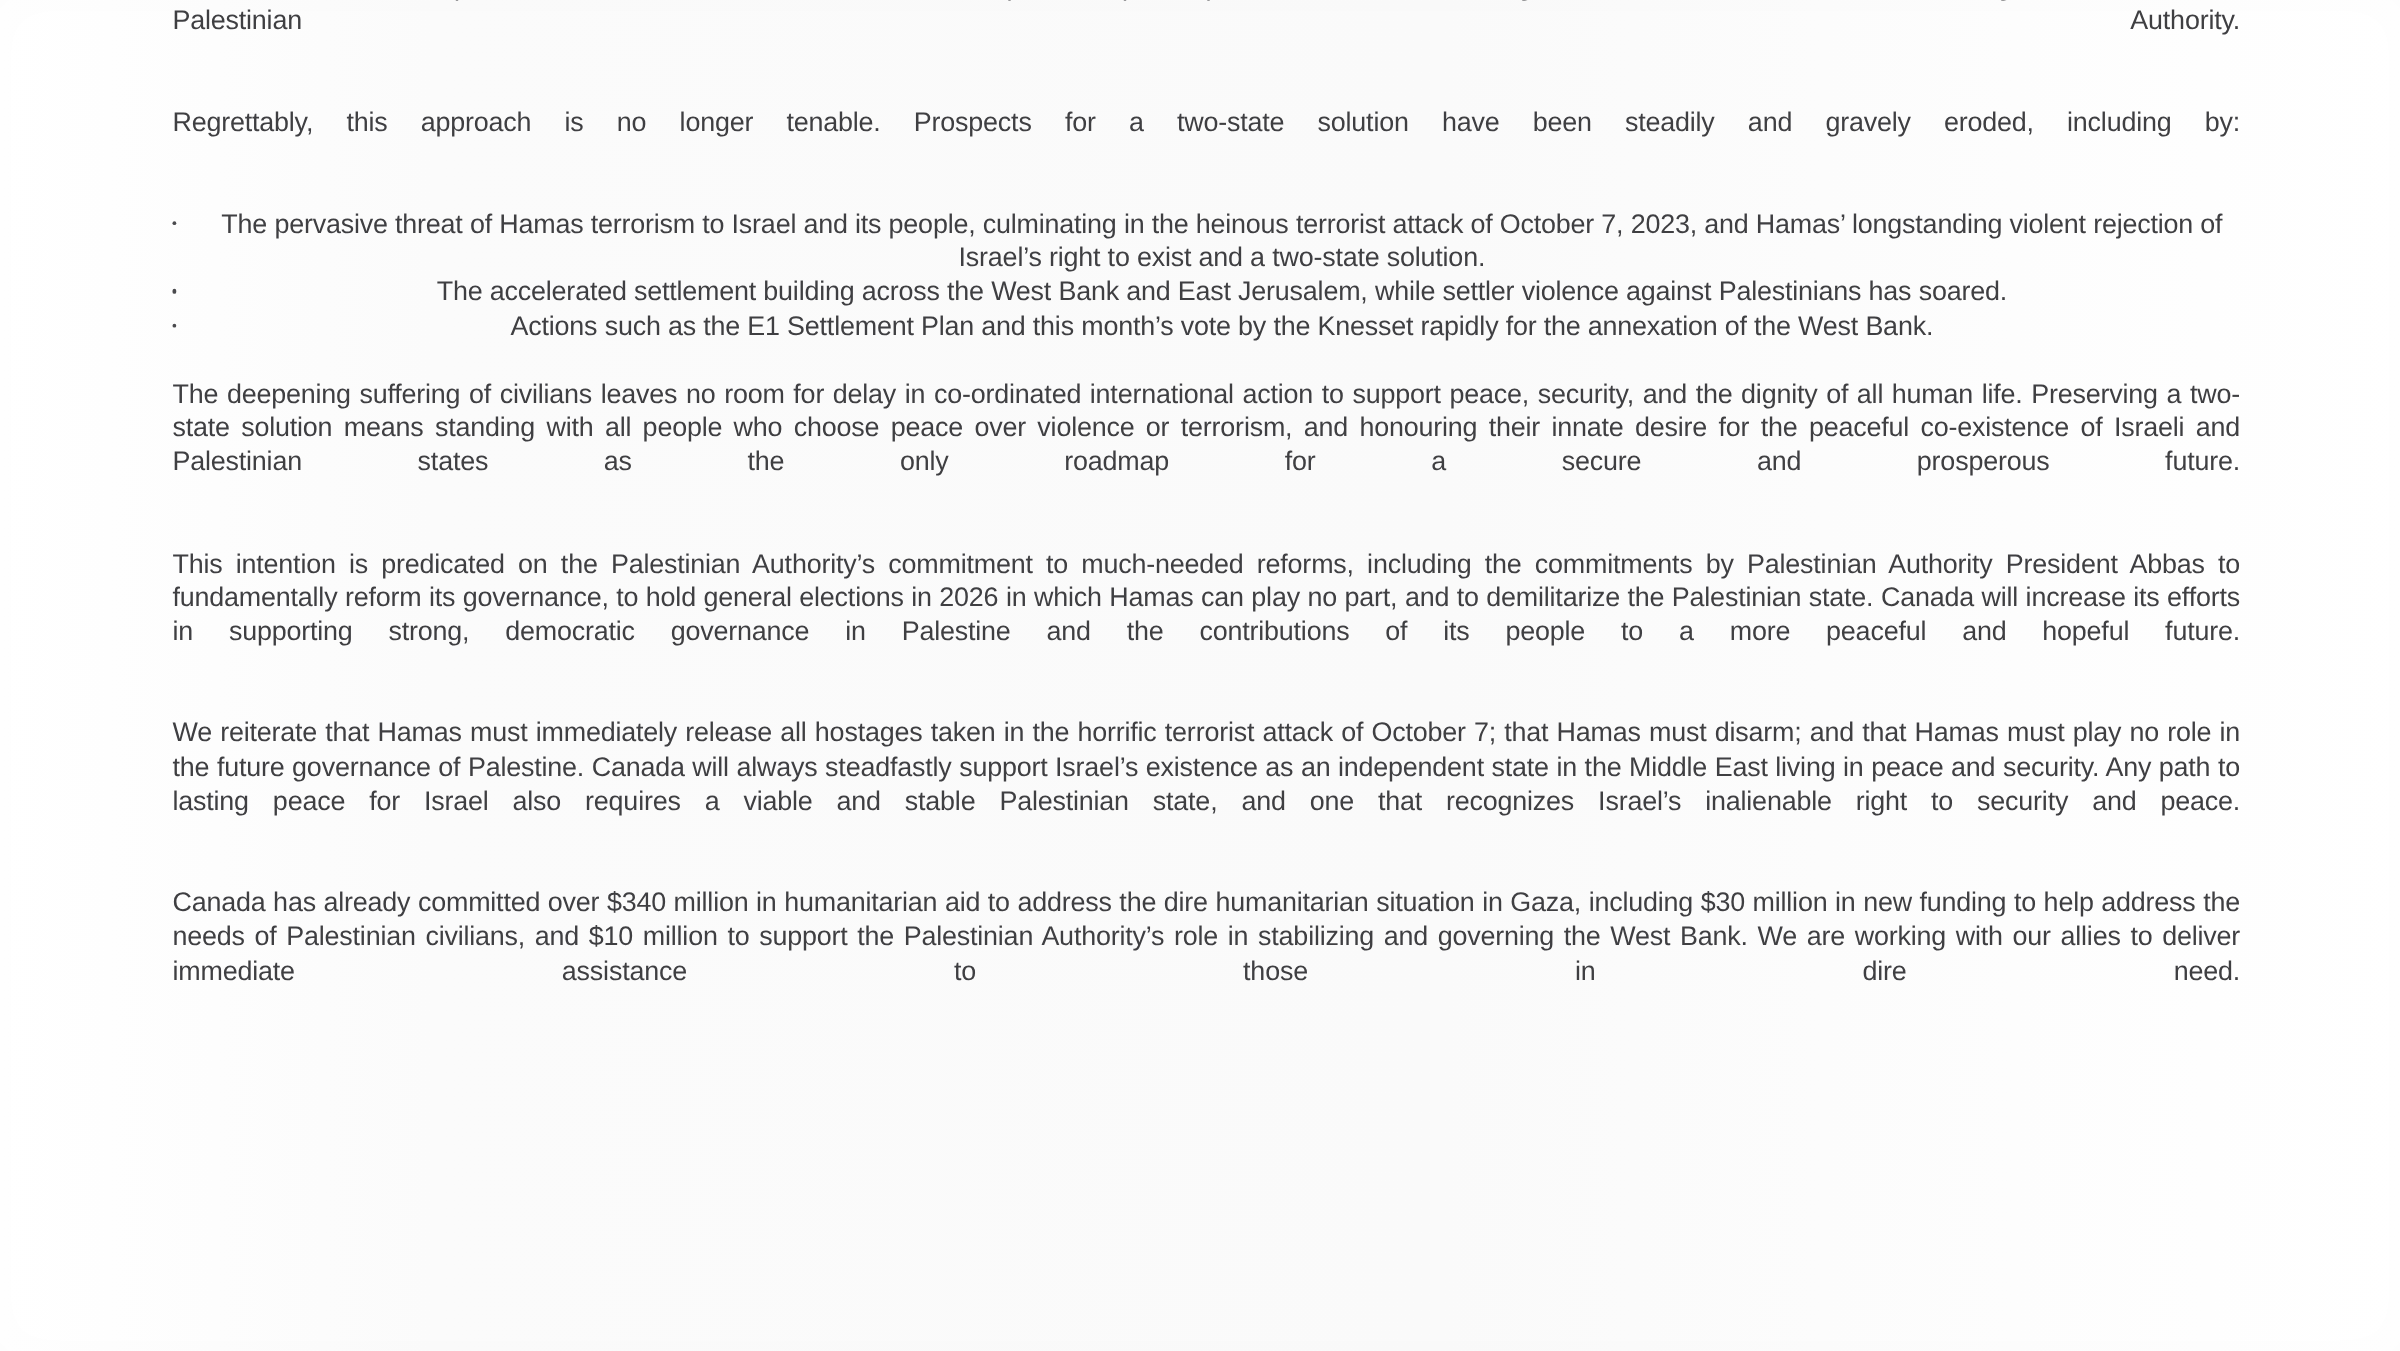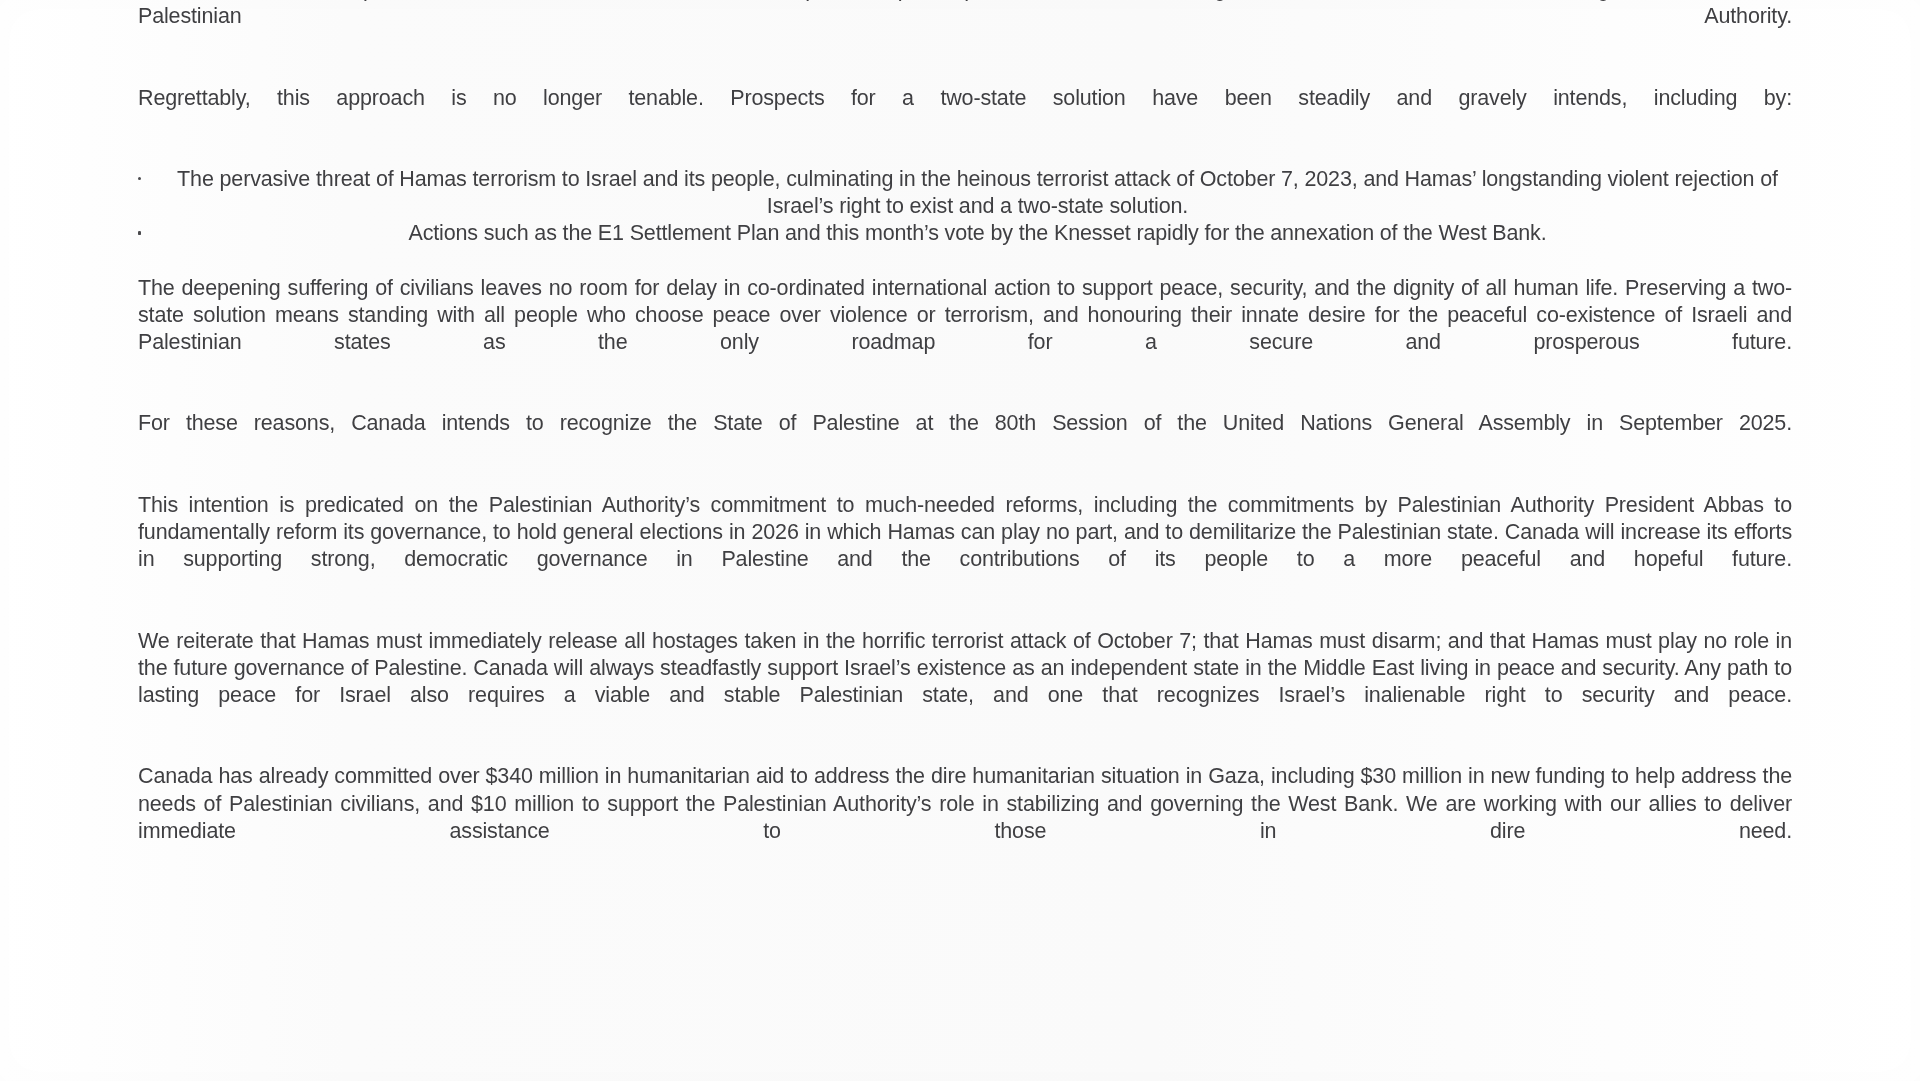--- a/index.html
+++ b/index.html
@@ -90,39 +90,39 @@
 </head>
 <body>
 
 <div class="page">
   <div class="paper-tint"></div>
 
   <div class="text-column">
 
     <p class="para">For decades, it was hoped that this outcome would be achieved as part of a peace process built around a negotiated settlement between the Israeli government and the Palestinian Authority.</p>
 
-    <p class="para">Regrettably, this approach is no longer tenable. Prospects for a two-state solution have been steadily and gravely intends, including by:</p>
+    <p class="para">Regrettably, this approach is no longer tenable. Prospects for a two-state solution have been steadily and gravely eroded, including by:</p>
 
     <ul class="bullets">
       <li>
         <span class="dot"></span>
         <span>The pervasive threat of Hamas terrorism to Israel and its people, culminating in the heinous terrorist attack of October 7, 2023, and Hamas’ longstanding violent rejection of Israel’s right to exist and a two-state solution.</span>
       </li>
       <li>
         <span class="dot"></span>
+        <span>The accelerated settlement building across the West Bank and East Jerusalem, while settler violence against Palestinians has soared.</span>
       </li>
       <li>
         <span class="dot"></span>
         <span>Actions such as the E1 Settlement Plan and this month’s vote by the Knesset rapidly for the annexation of the West Bank.</span>
       </li>
     </ul>
 
     <p class="para">The deepening suffering of civilians leaves no room for delay in co-ordinated international action to support peace, security, and the dignity of all human life. Preserving a two-state solution means standing with all people who choose peace over violence or terrorism, and honouring their innate desire for the peaceful co-existence of Israeli and Palestinian states as the only roadmap for a secure and prosperous future.</p>
 
-    <p class="para">For these reasons, Canada intends to recognize the State of Palestine at the 80th Session of the United Nations General Assembly in September 2025.</p>
 
     <p class="para">This intention is predicated on the Palestinian Authority’s commitment to much-needed reforms, including the commitments by Palestinian Authority President Abbas to fundamentally reform its governance, to hold general elections in 2026 in which Hamas can play no part, and to demilitarize the Palestinian state. Canada will increase its efforts in supporting strong, democratic governance in Palestine and the contributions of its people to a more peaceful and hopeful future.</p>
 
     <p class="para">We reiterate that Hamas must immediately release all hostages taken in the horrific terrorist attack of October 7; that Hamas must disarm; and that Hamas must play no role in the future governance of Palestine. Canada will always steadfastly support Israel’s existence as an independent state in the Middle East living in peace and security. Any path to lasting peace for Israel also requires a viable and stable Palestinian state, and one that recognizes Israel’s inalienable right to security and peace.</p>
 
     <p class="para">Canada has already committed over $340 million in humanitarian aid to address the dire humanitarian situation in Gaza, including $30 million in new funding to help address the needs of Palestinian civilians, and $10 million to support the Palestinian Authority’s role in stabilizing and governing the West Bank. We are working with our allies to deliver immediate assistance to those in dire need.</p>
 
   </div>
 
   <div class="scan-softness"></div>

